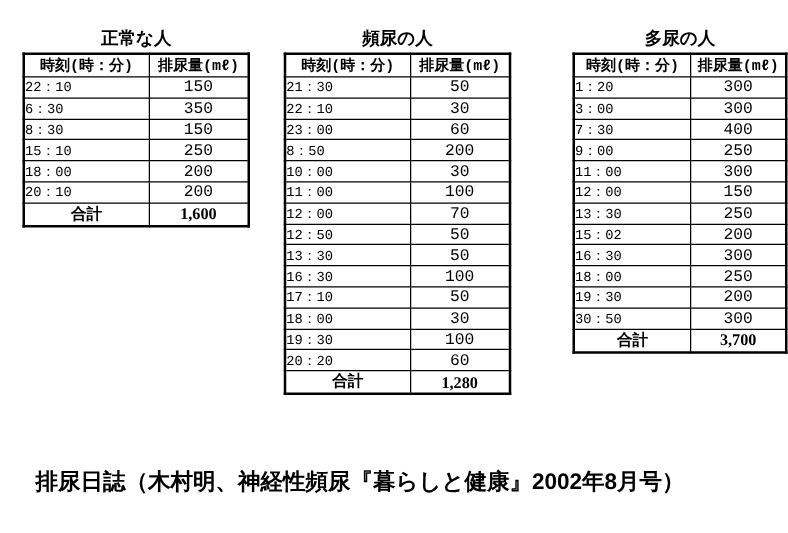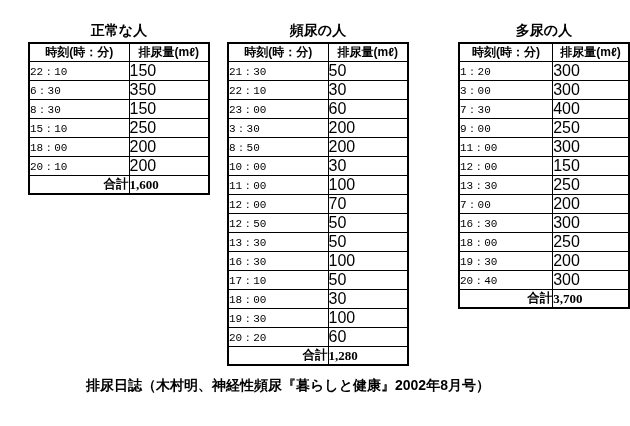--- a/index.html
+++ b/index.html
@@ -3,63 +3,63 @@
 <meta charset="utf-8">
 <style>
   html, body { margin: 0; padding: 0; }
   body {
     width: 630px; height: 426px;
     background: #ffffff; color: #000000;
     position: relative; overflow: hidden;
     font-family: "Liberation Sans", "DejaVu Sans", sans-serif;
   }
   .tbl-wrap { position: absolute; top: 20px; }
-  #tbl-wrap-0 { left: 28px; }
+  #tbl-wrap-0 { left: 18px; }
   #tbl-wrap-1 { left: 227px; }
   #tbl-wrap-2 { left: 428px; padding-left: 30px; }
   .tbl-title {
     text-align: center; font-weight: bold; font-size: 14px;
     height: 22px; line-height: 20px;
     font-family: "Liberation Sans", "DejaVu Sans", sans-serif;
   }
   table.diary {
     border-collapse: collapse; table-layout: fixed;
     border: 2px solid #000;
   }
   table.diary col.c-time { width: 100px; }
   table.diary col.c-vol  { width: 80px; }
   table.diary th, table.diary td {
     border: 1px solid #000;
     height: 15.8px; padding: 0;
     overflow: hidden; white-space: nowrap;
     vertical-align: middle;
   }
   table.diary th {
-    font-family: Liberation Sans, sans-serif;
+    font-family: Liberation Mono, monospace;
     font-weight: bold; font-size: 12px; text-align: center;
   }
   td.time {
     font-family: Liberation Mono, monospace;
     font-size: 11px; text-align: left; padding-right: 26px;
   }
   td.vol {
-    font-family: Liberation Sans, sans-serif;
-    font-size: 16px; 
+    font-family: Liberation Mono, monospace;
+    font-size: 13px; text-align: center;
   }
   td.tlabel {
     font-family: "Liberation Sans", "DejaVu Sans", sans-serif;
-    font-weight: bold; font-size: 12.5px; text-align: right; margin-left: 21px;
+    font-weight: bold; font-size: 12.5px; text-align: center; margin-left: 21px;
   }
   td.tval {
     font-family: "Liberation Serif", "DejaVu Serif", serif;
-    font-weight: bold; font-size: 13px; text-align: left;
+    font-weight: bold; font-size: 13px; text-align: center;
   }
   .caption {
     position: absolute; top: 375px; left: 0; width: 576px;
-    text-align: center; font-weight: bold; font-size: 14px;
+    text-align: center; font-weight: bold; font-size: 18px;
     line-height: 20px;
     font-family: "Liberation Sans", "DejaVu Sans", sans-serif;
   }
 </style>
 </head>
 <body>
 
 <section class="tbl-wrap" id="tbl-wrap-0">
   <div class="tbl-title">正常な人</div>
   <table class="diary">
@@ -128,24 +128,20 @@
         </tr>
         <tr>
           <td class="time">22：10</td>
           <td class="vol">30</td>
         </tr>
         <tr>
           <td class="time">23：00</td>
           <td class="vol">60</td>
         </tr>
         <tr>
-          <td class="time">3：30</td>
-          <td class="vol">200</td>
-        </tr>
-        <tr>
           <td class="time">8：50</td>
           <td class="vol">200</td>
         </tr>
         <tr>
           <td class="time">10：00</td>
           <td class="vol">30</td>
         </tr>
         <tr>
           <td class="time">11：00</td>
           <td class="vol">100</td>
@@ -228,37 +224,37 @@
         </tr>
         <tr>
           <td class="time">12：00</td>
           <td class="vol">150</td>
         </tr>
         <tr>
           <td class="time">13：30</td>
           <td class="vol">250</td>
         </tr>
         <tr>
-          <td class="time">7：00</td>
+          <td class="time">15：02</td>
           <td class="vol">200</td>
         </tr>
         <tr>
           <td class="time">16：30</td>
           <td class="vol">300</td>
         </tr>
         <tr>
           <td class="time">18：00</td>
           <td class="vol">250</td>
         </tr>
         <tr>
           <td class="time">19：30</td>
           <td class="vol">200</td>
         </tr>
         <tr>
-          <td class="time">20：40</td>
+          <td class="time">30：50</td>
           <td class="vol">300</td>
         </tr>
       </tbody>
     <tfoot>
       <tr>
         <td class="tlabel">合計</td>
         <td class="tval">3,700</td>
       </tr>
     </tfoot>
   </table>

